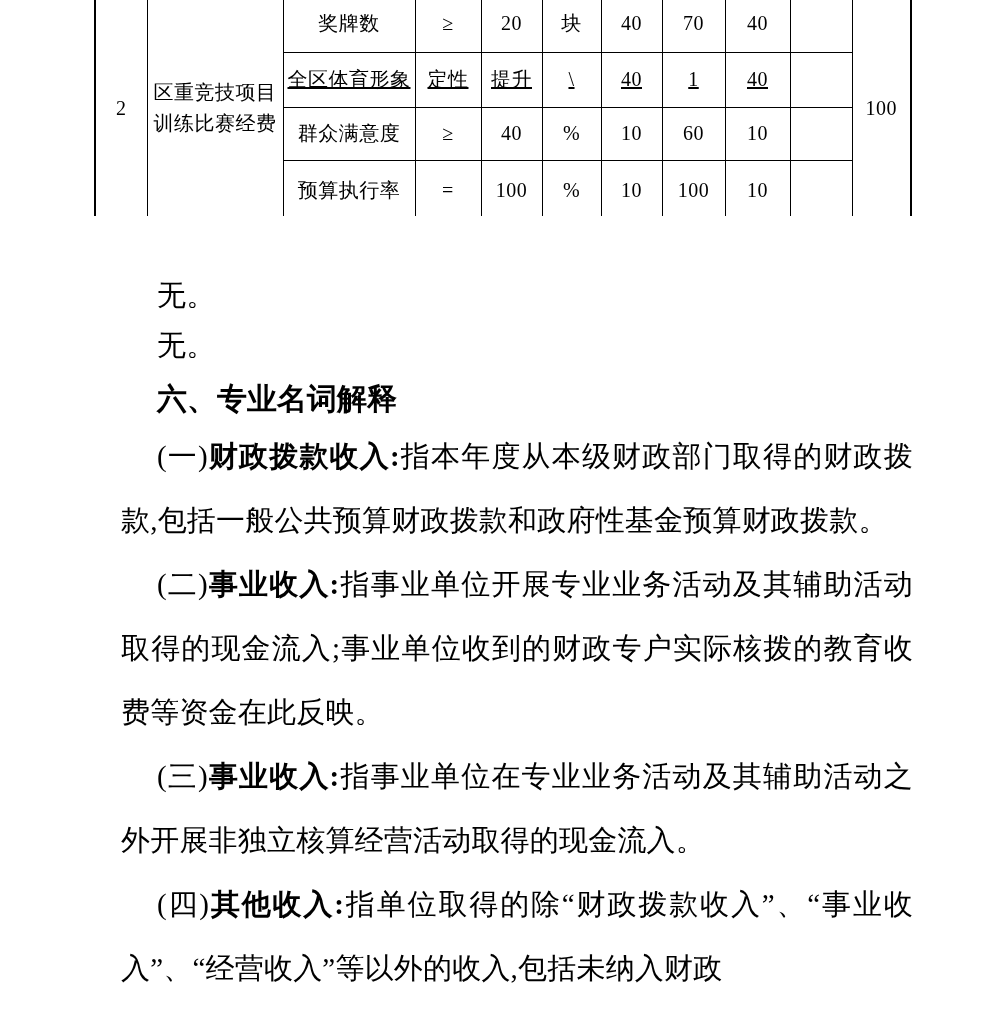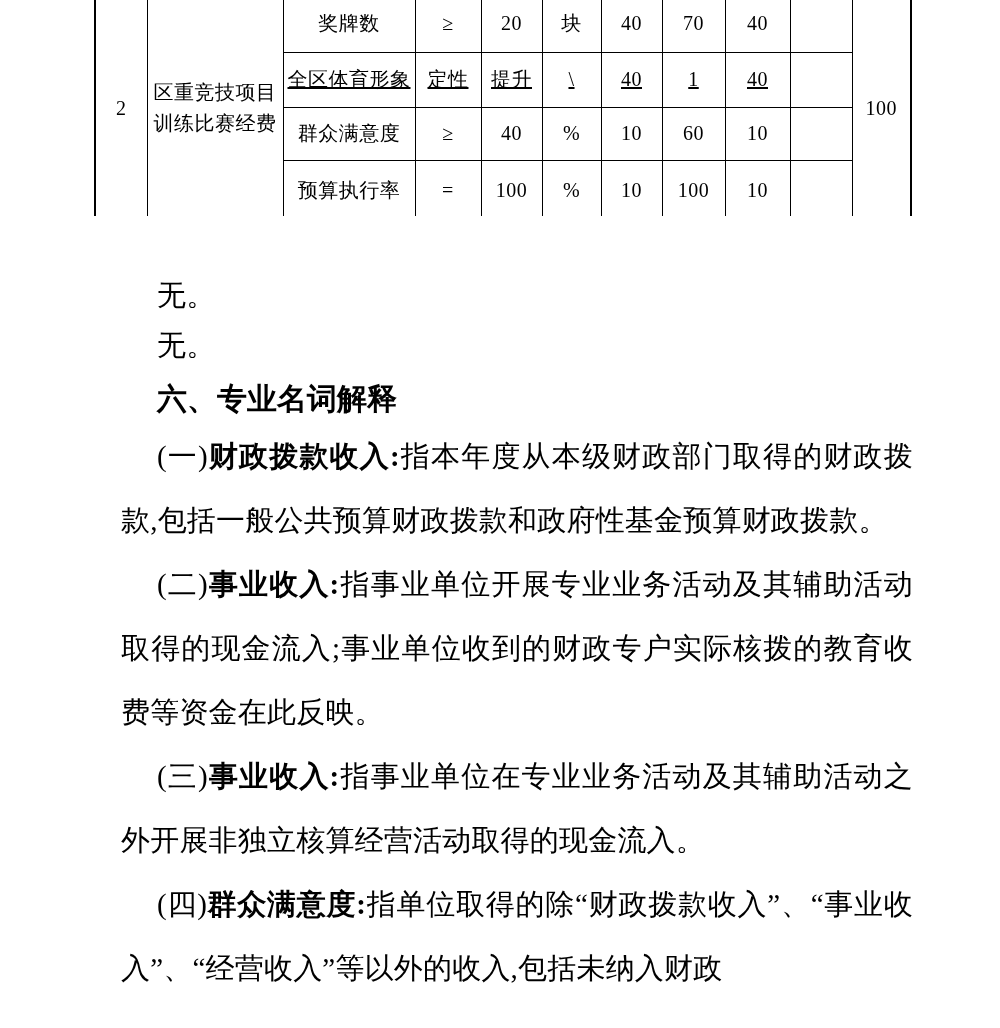--- a/index.html
+++ b/index.html
@@ -150,16 +150,16 @@
     <div class="kai-line">无。</div>
 
     <div class="terms-heading">六、专业名词解释</div>
 
     <p class="term"><span>(一)</span><b>财政拨款收入:</b><span>指本年度从本级财政部门取得的财政拨款,包括一般公共预算财政拨款和政府性基金预算财政拨款。</span></p>
 
     <p class="term"><span>(二)</span><b>事业收入:</b><span>指事业单位开展专业业务活动及其辅助活动取得的现金流入;事业单位收到的财政专户实际核拨的教育收费等资金在此反映。</span></p>
 
     <p class="term"><span>(三)</span><b>事业收入:</b><span>指事业单位在专业业务活动及其辅助活动之外开展非独立核算经营活动取得的现金流入。</span></p>
 
-    <p class="term"><span>(四)</span><b>群众满意度:</b><span>指单位取得的除“财政拨款收入”、“事业收入”、“经营收入”等以外的收入,包括未纳入财政</span></p>
+    <p class="term"><span>(四)</span><b>其他收入:</b><span>指单位取得的除“财政拨款收入”、“事业收入”、“经营收入”等以外的收入,包括未纳入财政</span></p>
 
   </div>
 </div>
 
 </body></html>

